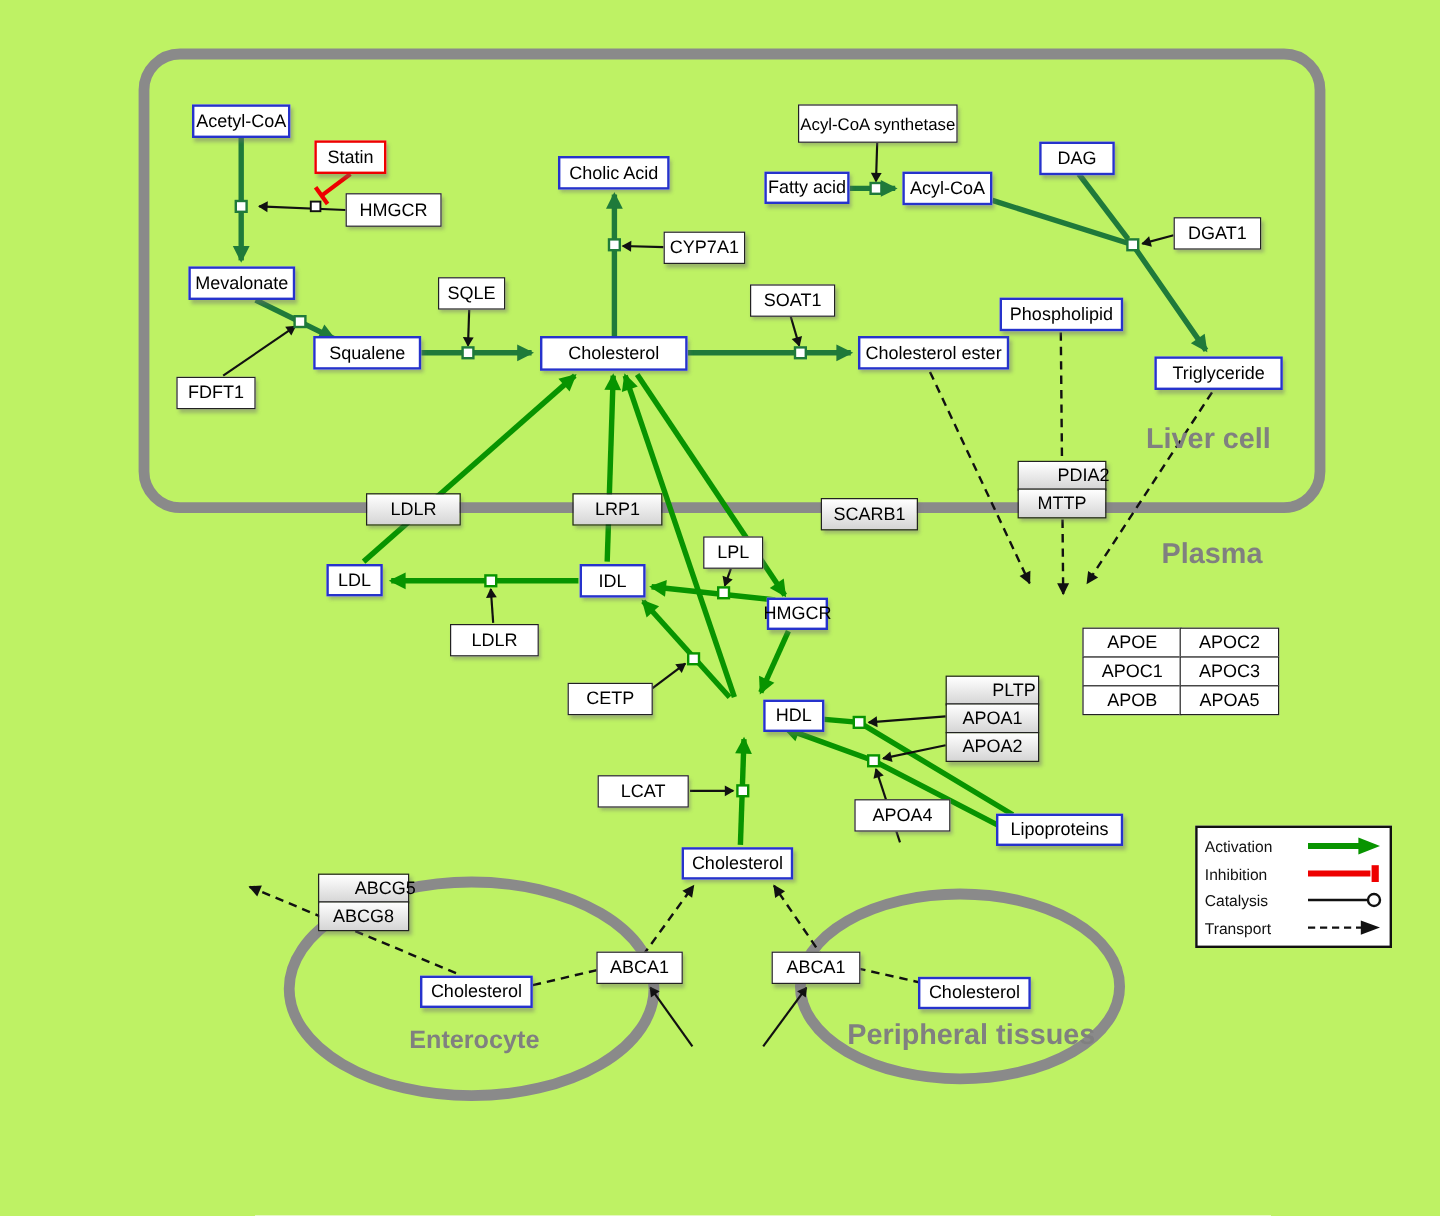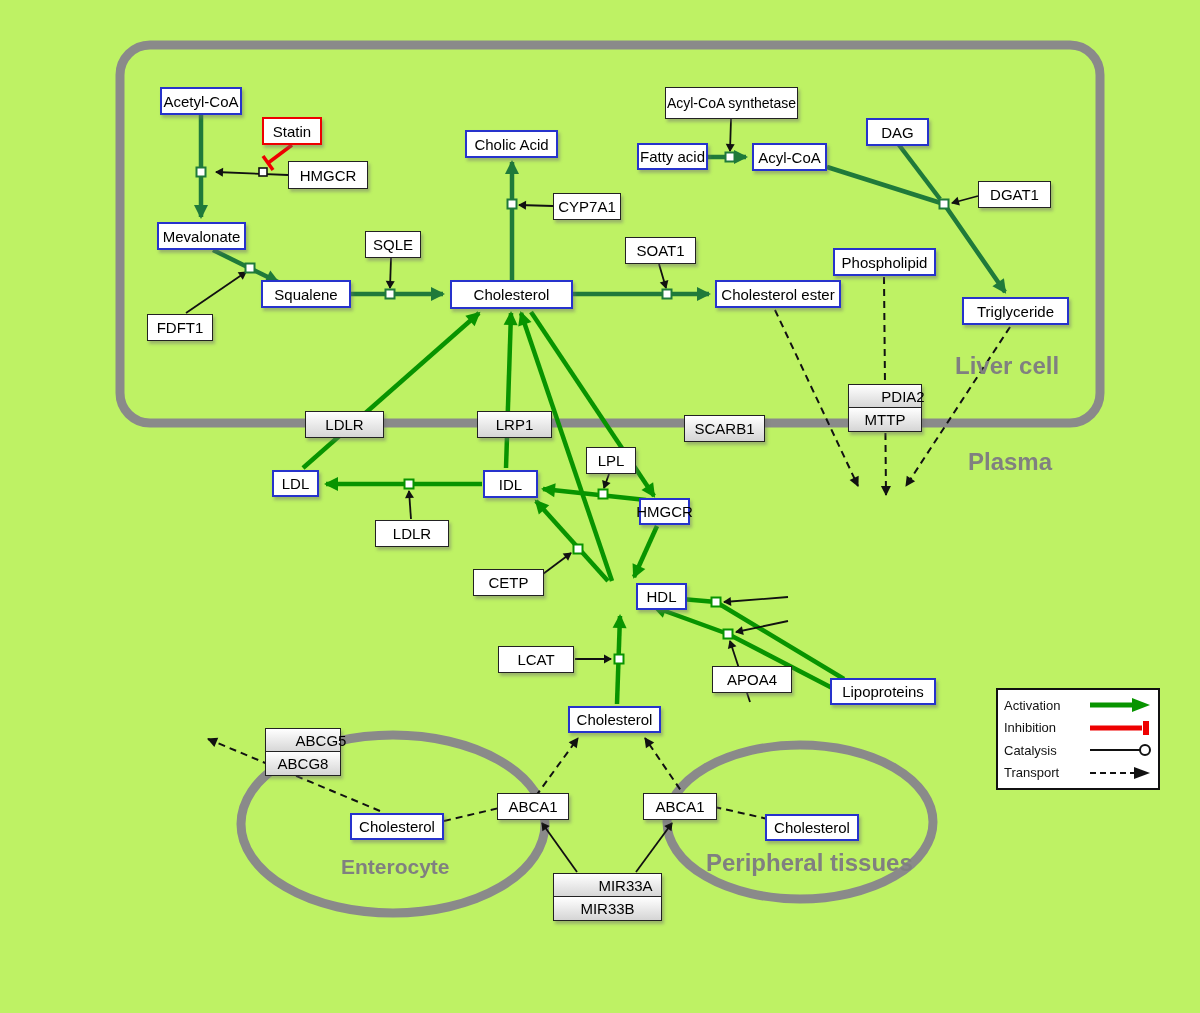--- a/index.html
+++ b/index.html
@@ -29,21 +29,21 @@
         display:flex;align-items:center;justify-content:center;font-size:15px;box-sizing:border-box;}
   .stack .row:first-child{margin-top:0;padding-left:36px;}
   .wrap2{white-space:normal;line-height:15px;font-size:14px;}
   .complabel{position:absolute;font-weight:bold;color:#808080;white-space:nowrap;}
   .apo{position:absolute;display:grid;grid-template-columns:repeat(2,81px);}
   .apo .cell{height:25px;border:1.4px solid #222;margin:-0.7px;background:#fff;
         display:flex;align-items:center;justify-content:center;font-size:15px;box-sizing:border-box;}
   #legend{position:absolute;left:996px;top:688px;width:164px;height:102px;
         border:2.5px solid #111;background:#fff;box-sizing:border-box;
         display:flex;flex-direction:column;justify-content:space-around;padding:4px 6px;}
-  .lrow{display:flex;align-items:center;justify-content:space-between;font-size:13px;color:#111;}
+  .lrow{display:flex;align-items:flex-end;justify-content:space-between;font-size:13px;color:#111;}
 </style>
 </head>
 <body>
 
 <div id="stage">
 
 <svg id="wires" viewBox="0 0 1200 1013" xmlns="http://www.w3.org/2000/svg">
   <defs>
     <marker id="ag" markerUnits="userSpaceOnUse" markerWidth="18" markerHeight="16" refX="13" refY="8" orient="auto">
           <path d="M1,1 L15,8 L1,15 z" fill="#1f7a3a"></path>
@@ -158,38 +158,47 @@
 
 <div class="complabel" style="left:968px;top:448px;font-size:24px">Plasma</div>
 <div class="node met" style="left:272px;top:470px;width:47px;height:27px">LDL</div>
 <div class="node met" style="left:483px;top:470px;width:55px;height:28px">IDL</div>
 <div class="node enz" style="left:375px;top:520px;width:74px;height:27px">LDLR</div>
 <div class="node enz" style="left:586px;top:447px;width:50px;height:27px">LPL</div>
 <div class="node met" style="left:639px;top:498px;width:51px;height:27px">HMGCR</div>
 <div class="node enz" style="left:473px;top:569px;width:71px;height:27px">CETP</div>
 <div class="node met" style="left:636px;top:583px;width:51px;height:27px">HDL</div>
 <div class="node enz" style="left:498px;top:646px;width:76px;height:27px">LCAT</div>
+<div class="stack" style="left:788px;top:563px;width:78px">
+  <div class="row">PLTP</div>
+  <div class="row">APOA1</div>
+  <div class="row">APOA2</div>
+</div>
 <div class="node enz" style="left:712px;top:666px;width:80px;height:27px">APOA4</div>
 <div class="node met" style="left:830px;top:678px;width:106px;height:27px">Lipoproteins</div>
+<div class="apo" style="left:903px;top:524px">
+  <div class="cell">APOE</div>
+  <div class="cell">APOC2</div>
+  <div class="cell">APOC1</div>
+  <div class="cell">APOC3</div>
+  <div class="cell">APOB</div>
+  <div class="cell">APOA5</div>
+</div>
 <div class="node met" style="left:568px;top:706px;width:93px;height:27px">Cholesterol</div>
 
 <div class="stack" style="left:265px;top:728px;width:76px">
   <div class="row">ABCG5</div>
   <div class="row">ABCG8</div>
 </div>
 <div class="node met" style="left:350px;top:813px;width:94px;height:27px">Cholesterol</div>
 <div class="complabel" style="left:341px;top:855px;font-size:21px">Enterocyte</div>
 <div class="node enz" style="left:497px;top:793px;width:72px;height:27px">ABCA1</div>
 <div class="node enz" style="left:643px;top:793px;width:74px;height:27px">ABCA1</div>
 <div class="node met" style="left:765px;top:814px;width:94px;height:27px">Cholesterol</div>
 <div class="complabel" style="left:706px;top:849px;font-size:24px">Peripheral tissues</div>
-<div class="stack" style="left:553px;top:873px;width:109px">
-  <div class="row">MIR33A</div>
-  <div class="row">MIR33B</div>
-</div>
 
 <div id="legend">
   <div class="lrow">
     <span>Activation</span>
     <svg width="64" height="16">
           <line x1="2" y1="8" x2="46" y2="8" stroke="#089400" stroke-width="5"></line>
           <path d="M44,1 L62,8 L44,15 z" fill="#089400"></path>
         </svg>
   </div>
   <div class="lrow">

